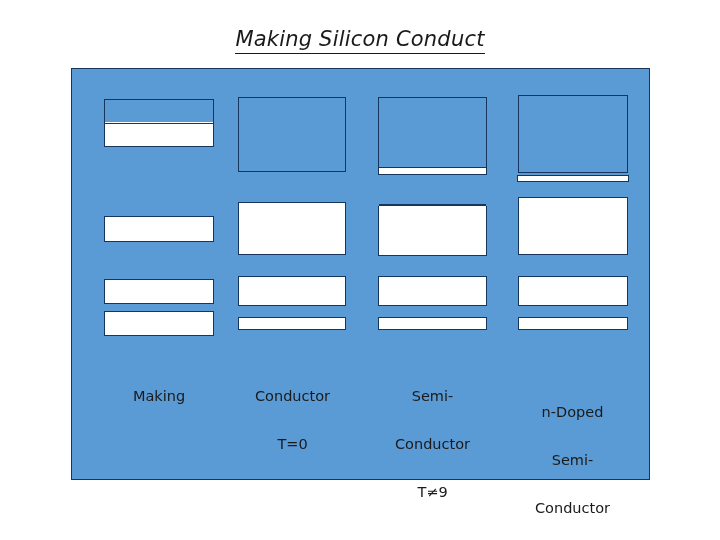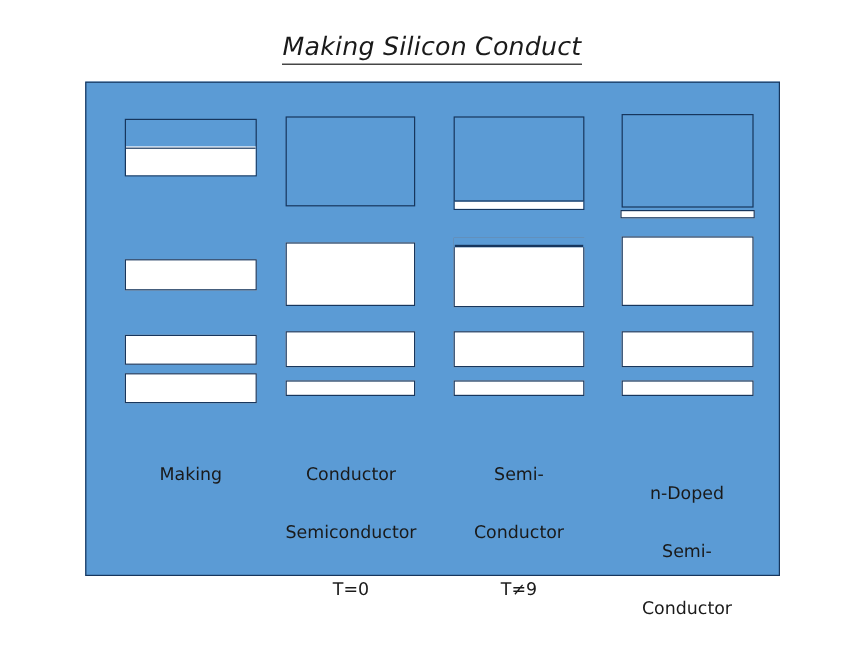--- a/index.html
+++ b/index.html
@@ -136,21 +136,20 @@
   <div class="band filled" style="left:446px; top:207px; width:110px; height:30px;"></div>
 
   <div class="band filled" style="left:446px; top:248px; width:110px; height:13px;"></div>
 
   <div class="col-label" style="left:17px; top:292px; width:140px;">
     <div>Making</div>
   </div>
 
   <div class="col-label" style="left:148px; top:292px; width:145px;">
     <div>Conductor</div>
-    <div>Semiconductor</div>
     <div>T=0</div>
   </div>
 
   <div class="col-label" style="left:292px; top:292px; width:137px;">
     <div>Semi-</div>
     <div>Conductor</div>
     <div>T≠9</div>
   </div>
 
   <div class="col-label" style="left:432px; top:308px; width:137px;">

